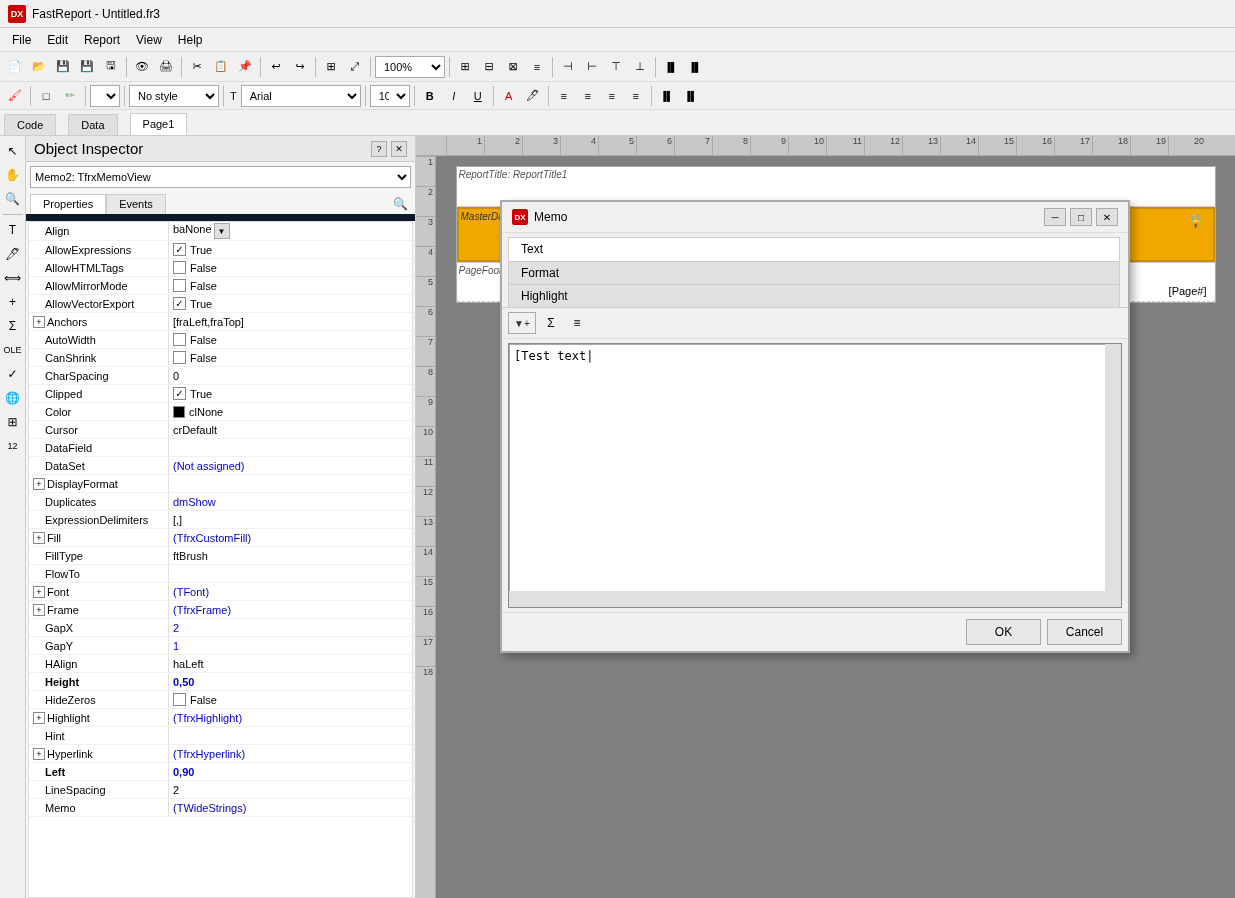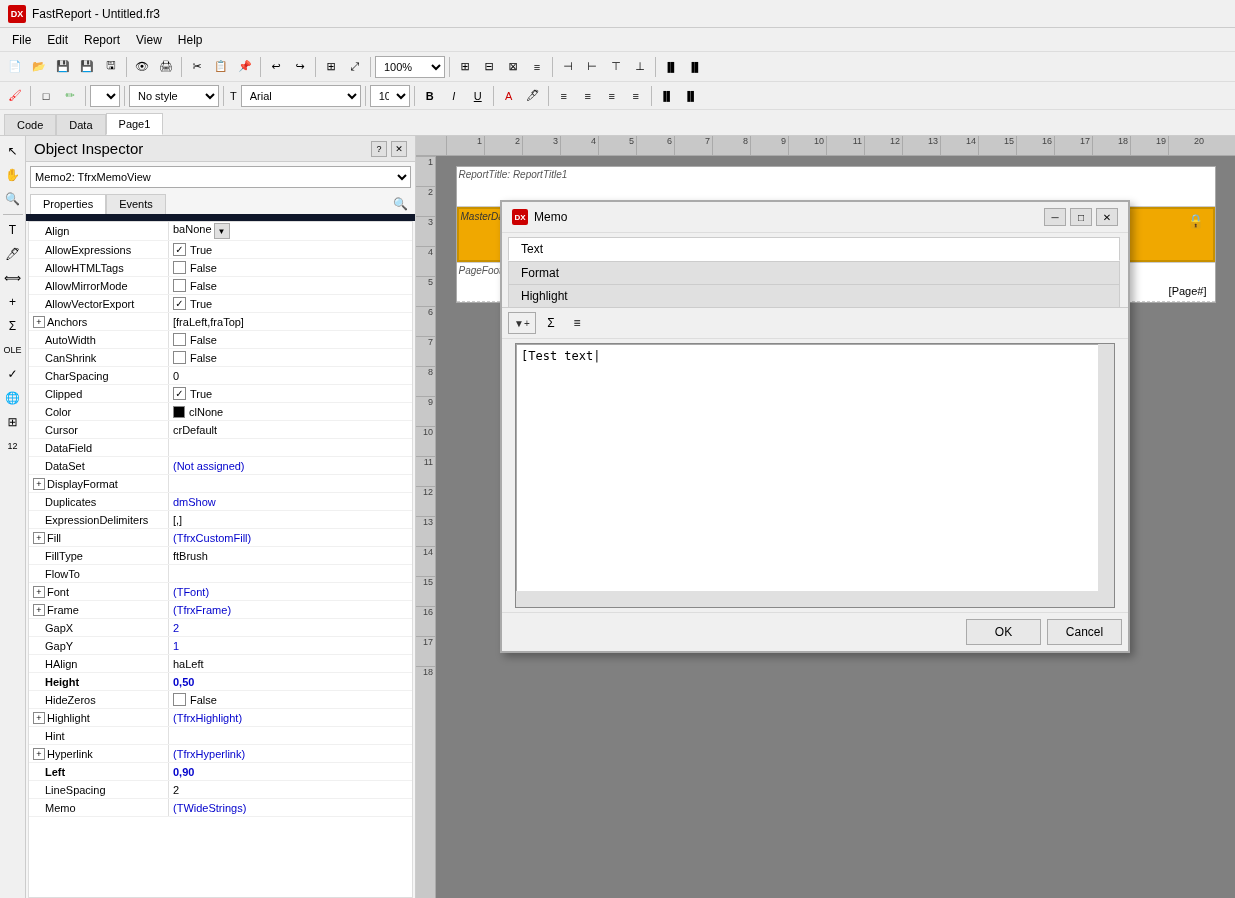--- a/index.html
+++ b/index.html
@@ -17,21 +17,21 @@
     #toolbar1 { background: #f0f0f0; height: 30px; display: flex; align-items: center; padding: 2px 4px; border-bottom: 1px solid #ddd; gap: 2px; }
     #toolbar2 { background: #f0f0f0; height: 28px; display: flex; align-items: center; padding: 2px 4px; border-bottom: 1px solid #ddd; gap: 2px; }
     
     .tb-btn { width: 22px; height: 22px; border: 1px solid transparent; background: transparent; cursor: pointer; display: flex; align-items: center; justify-content: center; font-size: 11px; }
     .tb-separator { width: 1px; height: 20px; background: #bbb; margin: 0 2px; }
     .tb-dropdown { height: 22px; border: 1px solid #aaa; background: white; padding: 0 4px; font-size: 11px; min-width: 60px; }
     .tb-combo { height: 22px; border: 1px solid #aaa; background: white; padding: 0 4px; font-size: 11px; }
     
     
     #tab-bar { background: #f0f0f0; height: 26px; display: flex; align-items: flex-end; padding: 0 4px; border-bottom: 1px solid #ccc; }
-    .tab { padding: 4px 12px; border: 1px solid #ccc; border-bottom: none; background: #e0e0e0; cursor: pointer; font-size: 11px; margin-right: 0; }
+    .tab { padding: 4px 12px; border: 1px solid #ccc; border-bottom: none; background: #e0e0e0; cursor: pointer; font-size: 11px; margin-right: 12px; }
     .tab.active { background: white; border-bottom: 1px solid white; }
     
     
     #main { display: flex; height: calc(898px - 28px - 24px - 30px - 28px - 26px); }
     
     
     #left-tools { width: 26px; background: #f0f0f0; border-right: 1px solid #ccc; display: flex; flex-direction: column; align-items: center; padding-top: 4px; gap: 2px; }
     .tool-btn { width: 22px; height: 22px; border: 1px solid transparent; background: transparent; cursor: pointer; display: flex; align-items: center; justify-content: center; font-size: 12px; }
     
     
@@ -84,21 +84,21 @@
     #memo-dialog-title .title-text { font-size: 12px; }
     #memo-dialog-title .title-left { display: flex; align-items: center; }
     #memo-dialog-title .win-controls { display: flex; gap: 4px; }
     .win-btn { width: 22px; height: 18px; border: 1px solid #aaa; background: #e0e0e0; cursor: pointer; display: flex; align-items: center; justify-content: center; font-size: 10px; }
     
     #memo-dialog-tabs { display: flex; border-bottom: 1px solid #ccc; padding: 4px 6px 0; background: #f0f0f0; flex-direction: column; }
     .dialog-tab { padding: 4px 12px; border: 1px solid #ccc; border-bottom: none; background: #e0e0e0; cursor: pointer; font-size: 12px; margin-right: 2px; }
     .dialog-tab.active { background: white; border-bottom: 1px solid white; }
     
     #memo-toolbar { background: #f0f0f0; padding: 4px 6px; border-bottom: 1px solid #ddd; display: flex; align-items: center; gap: 4px; }
-    #memo-content { padding: 4px 13px; background: #f0f0f0; }
+    #memo-content { padding: 4px 6px; background: #f0f0f0; }
     #memo-textarea { width: 100%; height: 260px; border: 1px solid #aaa; padding: 4px; font-size: 12px; resize: none; font-family: monospace; }
     #memo-textarea-wrapper { border: 1px solid #888; position: relative; }
     #memo-textarea-wrapper .scroll-v { position: absolute; right: 0; top: 0; bottom: 0; width: 16px; background: #e0e0e0; }
     #memo-textarea-wrapper .scroll-h { position: absolute; bottom: 0; left: 0; right: 16px; height: 16px; background: #e0e0e0; }
     
     #memo-bottom { padding: 6px; background: #f0f0f0; display: flex; justify-content: flex-end; gap: 6px; border-top: 1px solid #ddd; }
     .dialog-btn { width: 75px; height: 26px; border: 1px solid #aaa; background: #e8e8e8; cursor: pointer; font-size: 12px; }
     
     
     #inspector-props::-webkit-scrollbar { width: 12px; }

